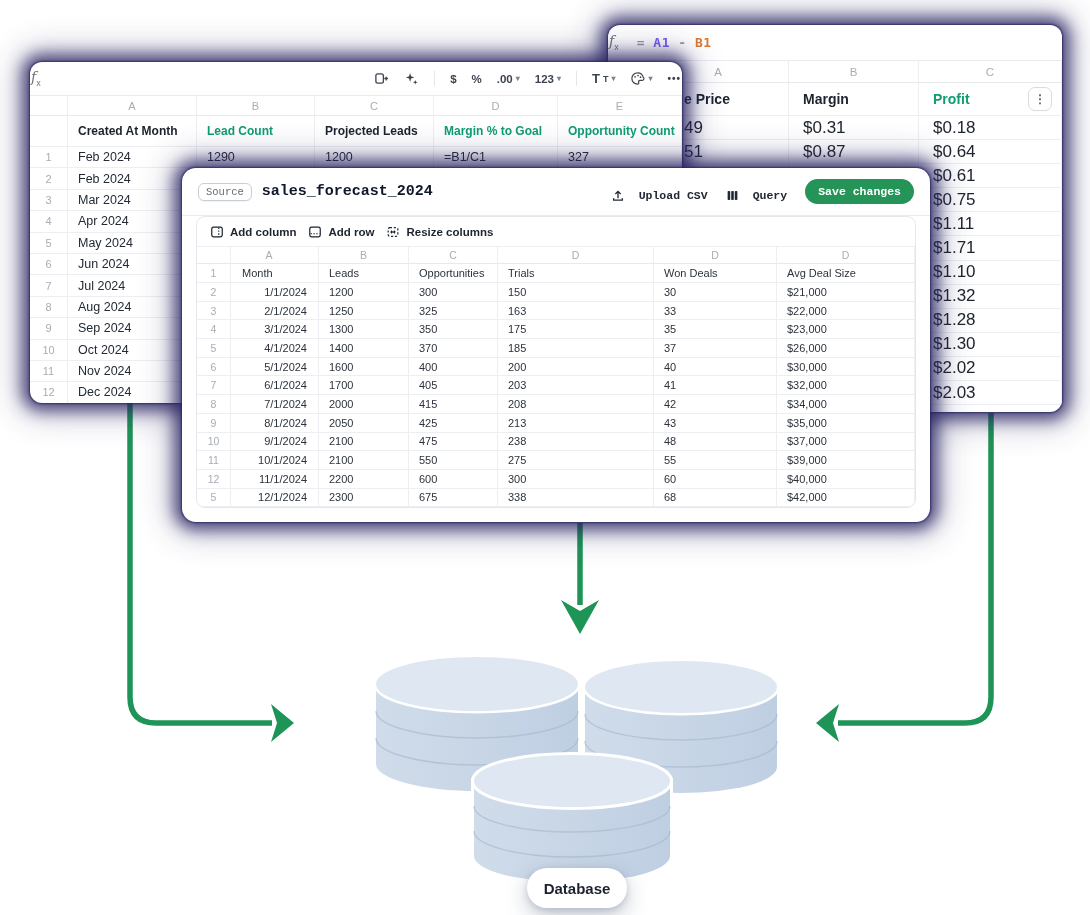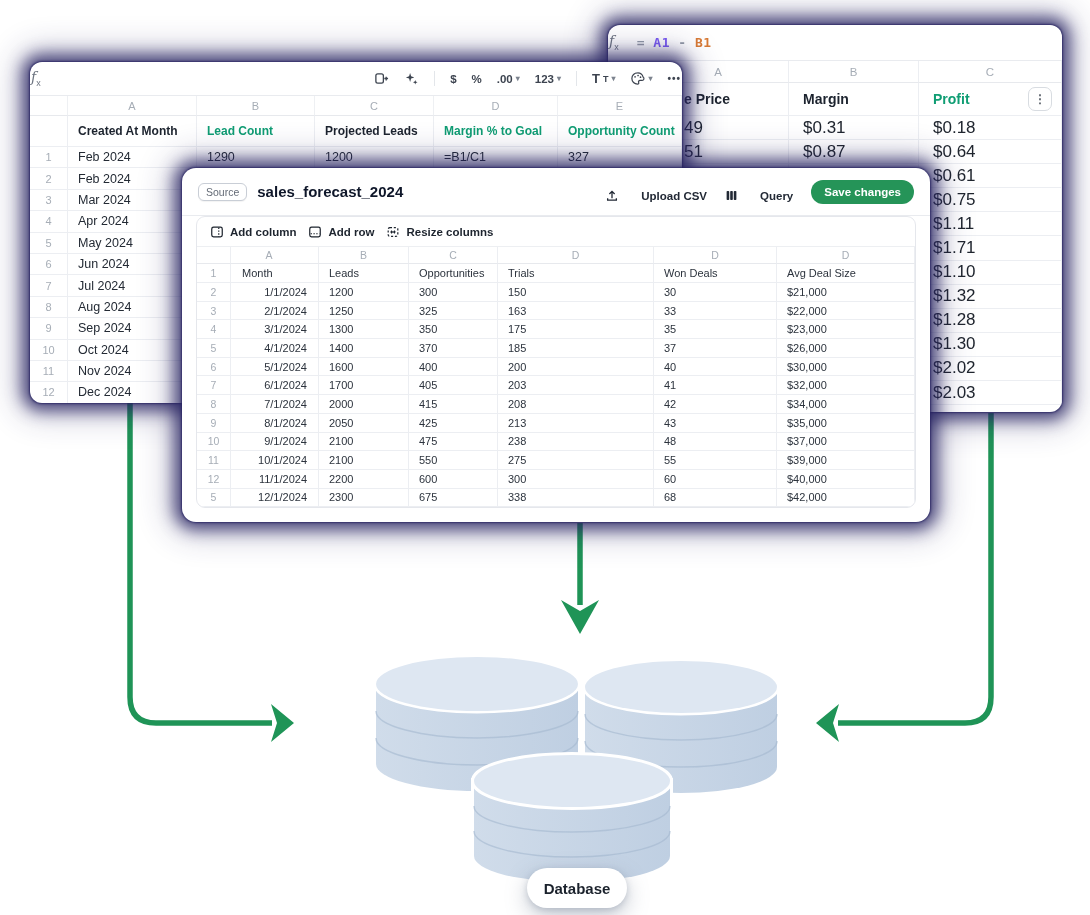--- a/index.html
+++ b/index.html
@@ -59,28 +59,28 @@
   .rw-row { height:24.1px; font-size:17px; color:#20262f; }
   .r0{width:181px; padding-left:76px;} .r1{width:130px; padding-left:14px;} .r2{flex:1; padding-left:14px;}
   .rw-letters .r0 { justify-content:center; padding-left:40px; }
   .rw-letters .r1, .rw-letters .r2 { justify-content:center; padding-left:0; }
   .kebab-btn {
     position:absolute; right:10px; top:4px; width:24px; height:24px; border:1px solid #d8dce1; border-radius:7px;
     display:flex; align-items:center; justify-content:center; color:#596069; font-size:12px; background:#fff;
   }
 
   
-  .mid-head { height:48px; display:flex; align-items:center; gap:10px; padding:0 16px; border-bottom:1px solid #e9ebef; }
+  .mid-head { height:48px; display:flex; align-items:center; gap:10px; padding:0 16px; border-bottom:1px solid #e9ebef;font-family:Liberation Mono, monospace; }
   .src-badge {
     border:1px solid #c9ced6; border-radius:6px; padding:2px 7px; font-size:10.5px; color:#646b76;
     box-shadow:0 1px 1px rgba(0,0,0,.05); background:#fff;
   }
   .mid-title { font-size:15px; font-weight:bold; color:#0f172a; }
   .mid-actions { margin-left:auto; display:flex; align-items:center; gap:18px; }
-  .act { display:flex; align-items:center; gap:22px; font-size:11.5px; font-weight:bold; color:#222935;margin-top:8px; }
+  .act { display:flex; align-items:center; gap:14px; font-size:11.5px; font-weight:bold; color:#222935;margin-top:8px; }
   .save-btn { background:#259458; color:#fff; border:none; border-radius:14px; padding:6px 13px; font-size:11.5px; font-weight:bold; font-family:inherit; }
   .mid-card { position:absolute; left:14px; right:14px; top:48px; bottom:14px; border:1px solid #e5e7ec; border-radius:9px; overflow:hidden; background:#fff; }
   .card-toolbar { height:30px; display:flex; align-items:center; gap:12px; padding:0 13px; border-bottom:1px solid #edeff2; }
   .ct-btn { display:flex; align-items:center; gap:6px; font-size:11.5px; font-weight:bold; color:#1d242e; }
   .mw-letters { height:17px; font-size:10.5px; }
   .mw-hdr { height:19px; font-size:11px; color:#2c333d; }
   .mw-row { height:18.7px; font-size:11px; color:#2c333d; }
   .m0{width:34px; font-size:10.5px;} .m1{width:88px; justify-content:flex-end; padding-right:11px;}
   .m2{width:90px;} .m3{width:89px;} .m4{width:156px;} .m5{width:123px;} .m6{flex:1;}
   .mw-hdr .m1 { justify-content:flex-start; padding-left:11px; }

